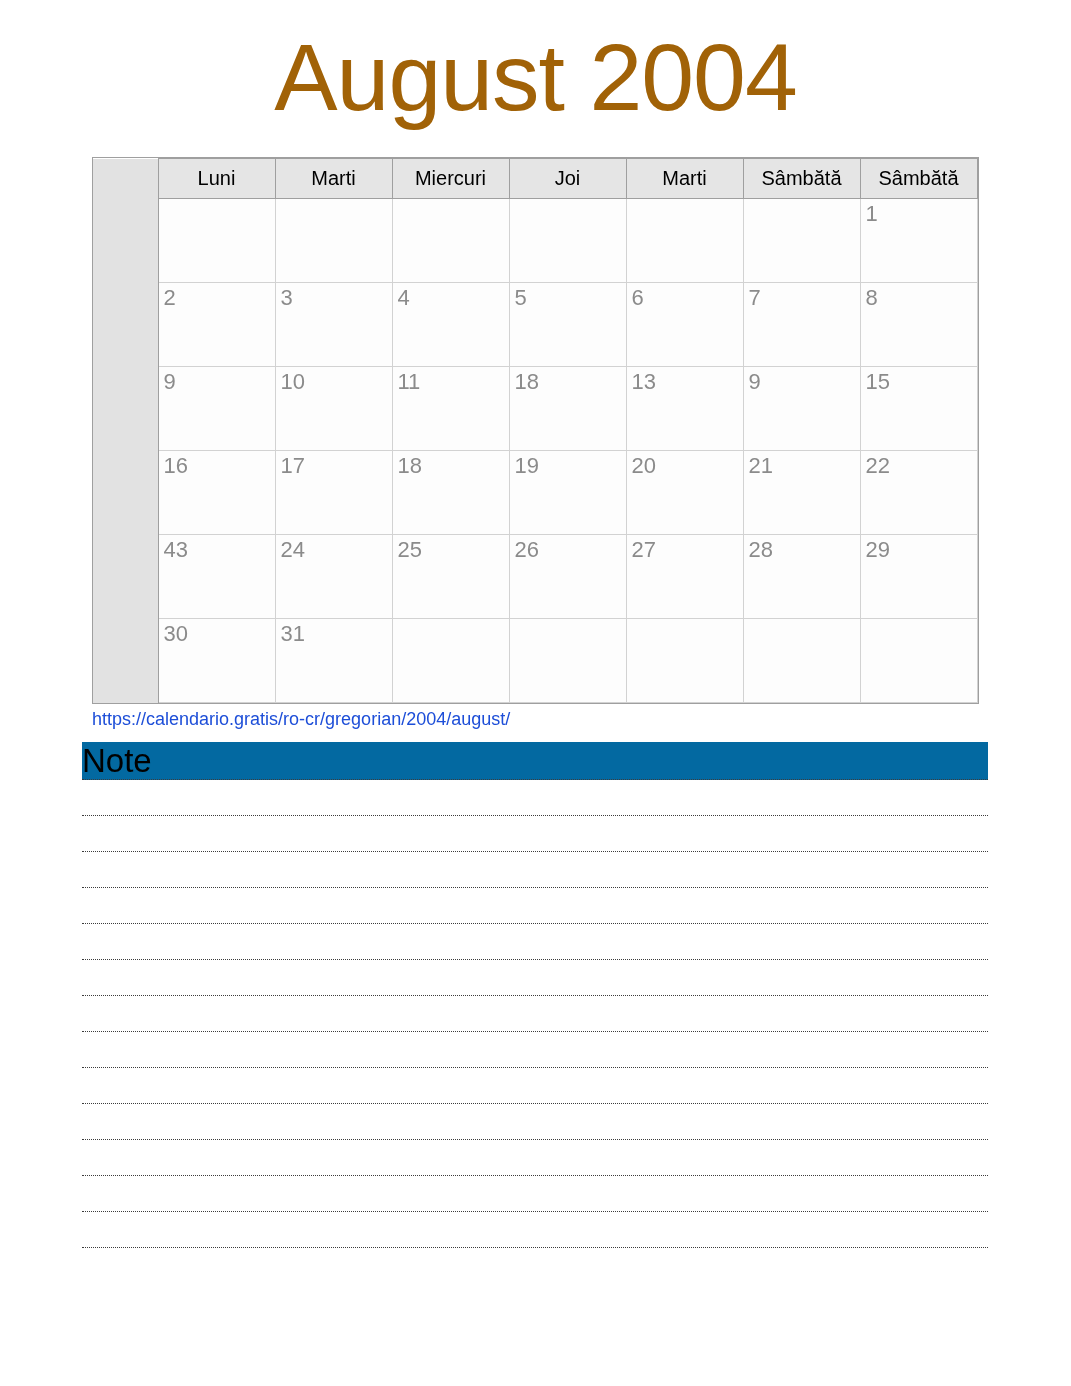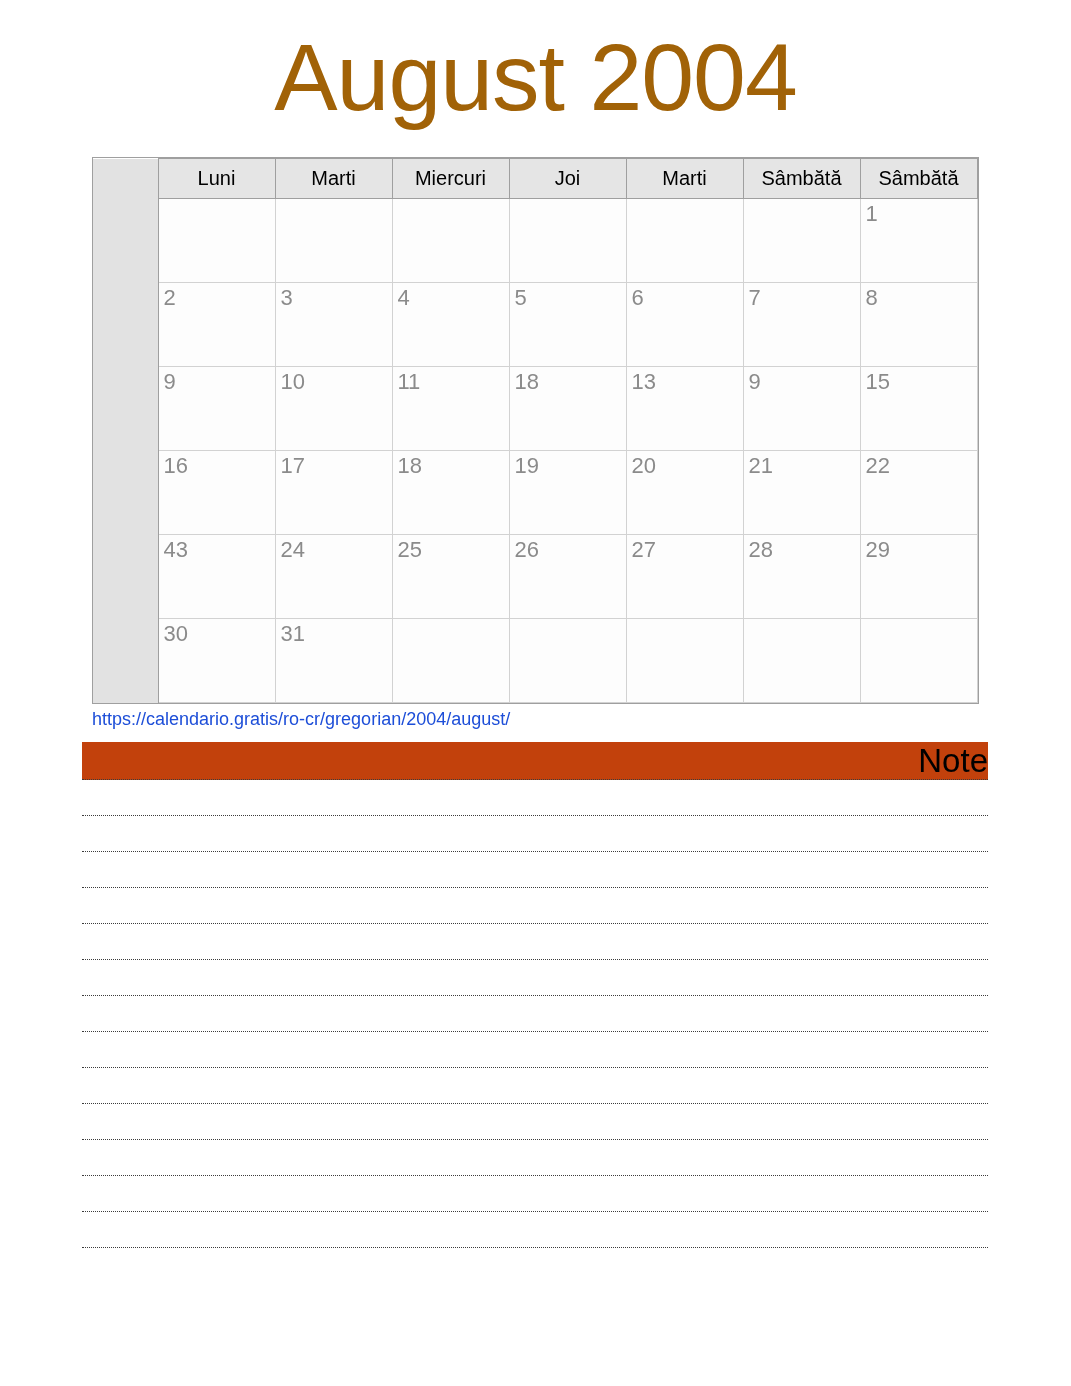--- a/index.html
+++ b/index.html
@@ -69,23 +69,23 @@
     line-height: 22px;
     color: #1d4ed8;
   }
   .notes {
     margin: 12px 0 0 82px;
     width: 906px;
   }
   .note-bar {
     box-sizing: border-box;
     height: 38px;
-    background: #c2410c;
+    background: #0369a1;
     border-bottom: 1px dotted #3c3c3c;
-    text-align: right;
+    text-align: left;
   }
   .note-bar .note-title {
     font-size: 33px;
     line-height: 37px;
     color: #000;
   }
   .note-line {
     box-sizing: border-box;
     height: 36px;
     border-bottom: 1px dotted #3c3c3c;

